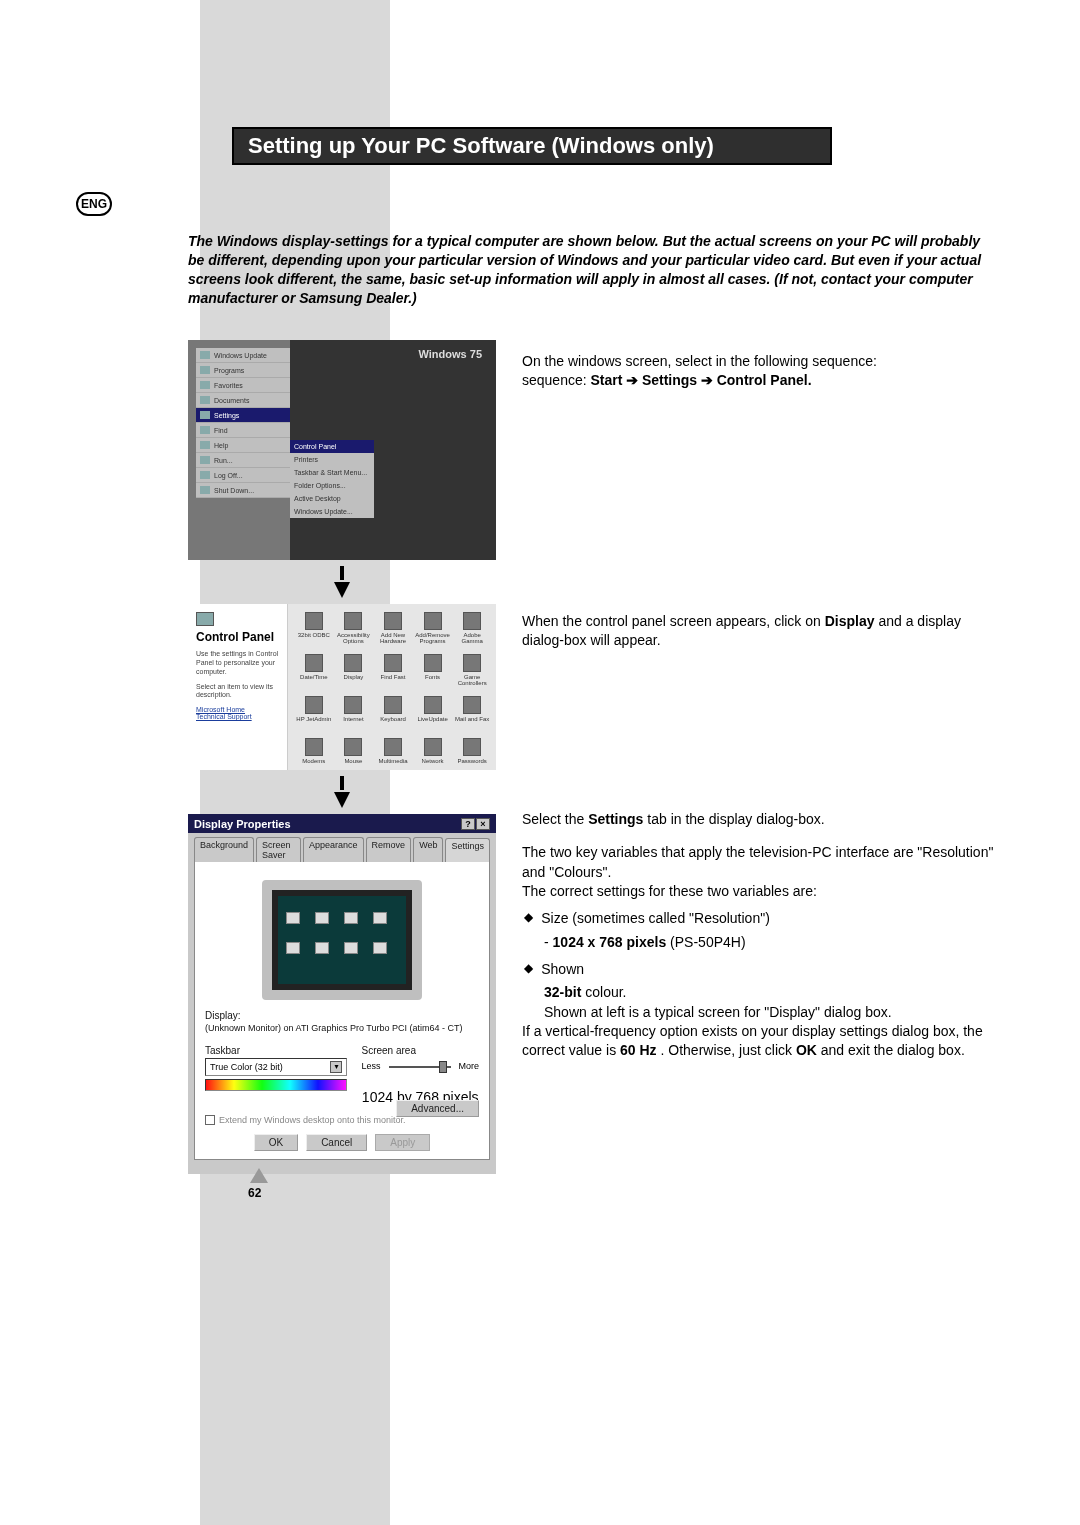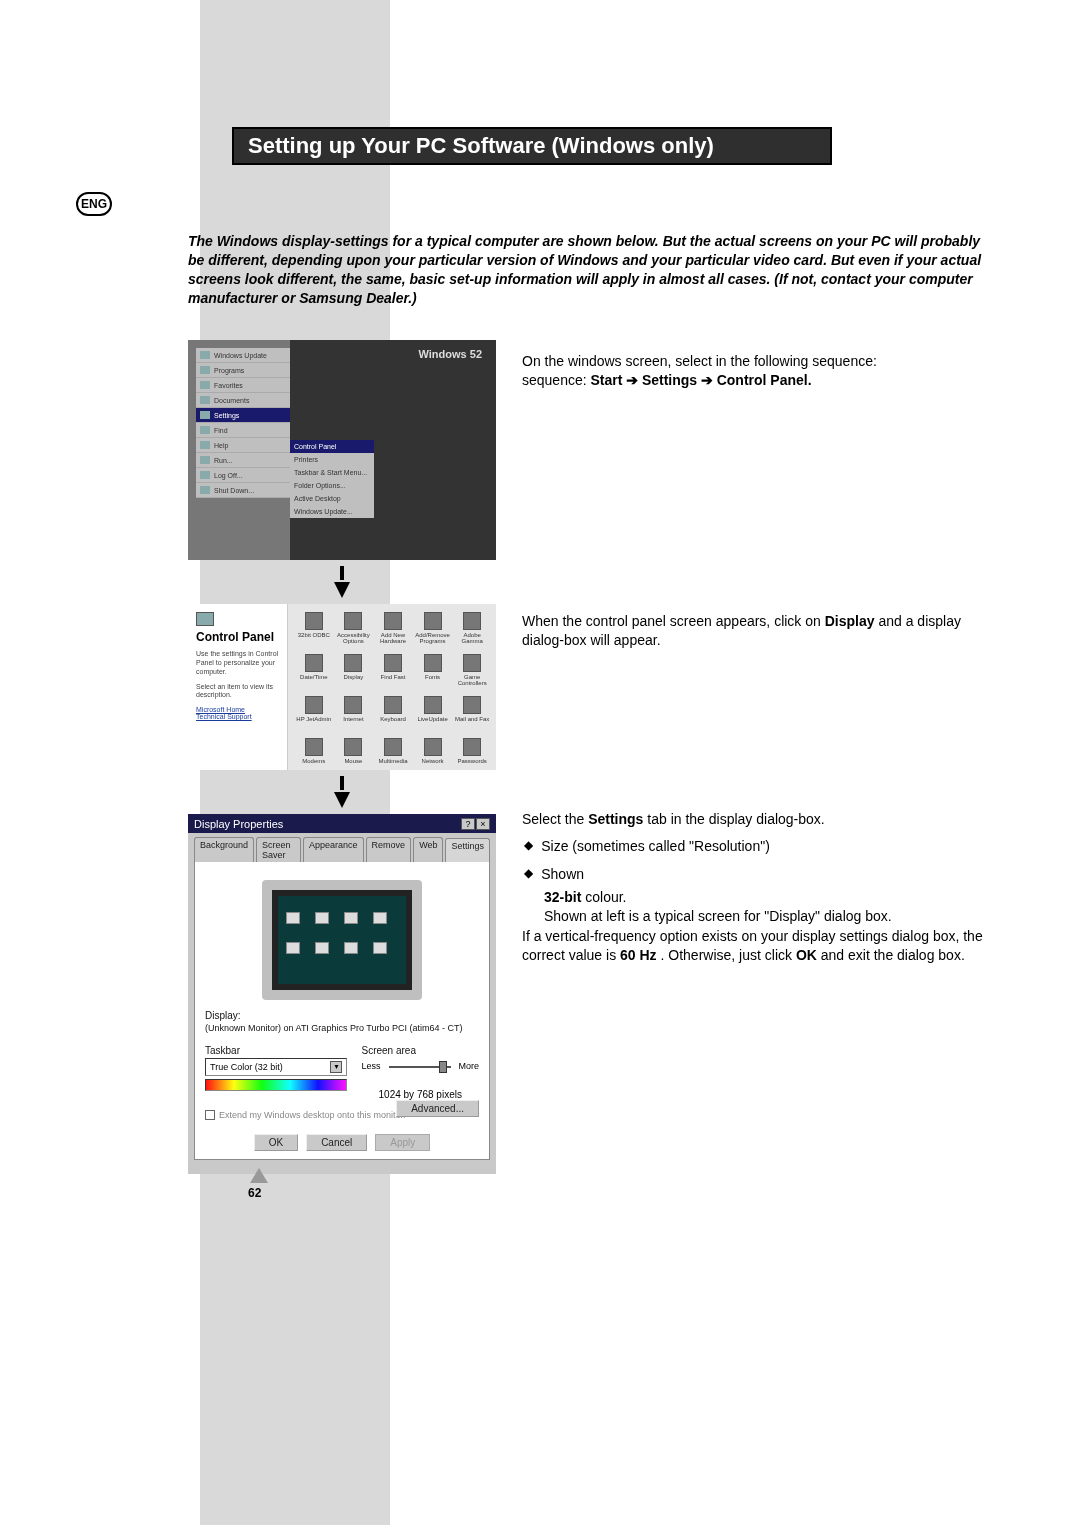--- a/index.html
+++ b/index.html
@@ -96,21 +96,21 @@
   .cp-side-link { font-size:7px; color:#1a3d9c; text-decoration:underline; display:block;}
   .cp-icons {
     position:absolute; left:108px; top:8px; right:6px; bottom:6px;
     display:grid; grid-template-columns:repeat(5,1fr); grid-auto-rows:38px;
     gap:4px; font-size:6px; color:#333; text-align:center;
   }
   .cp-icons div { display:flex; flex-direction:column; align-items:center; justify-content:flex-start;}
   .cp-ico-sq { width:18px; height:18px; background:#777; margin-bottom:2px; border:1px solid #555;}
   .fig3 { height: 360px; background:#c9c9c9; }
   .dp-title {
-    background:#1a1a4d; color:#fff; font-size:11px; font-weight:normal;
+    background:#1a1a4d; color:#fff; font-size:11px; font-weight:bold;
     padding:3px 6px; display:flex; justify-content:space-between; align-items:center;
   }
   .dp-title-btns span {
     display:inline-block; width:14px; height:12px; background:#c9c9c9; border:1px solid #555;
     font-size:9px; text-align:center; line-height:10px; color:#000; margin-left:1px;
   }
   .dp-tabs {
     display:flex; font-size:9px; background:#c9c9c9; padding:4px 6px 0 6px; gap:2px;
   }
   .dp-tab {
@@ -139,21 +139,21 @@
     display:flex; align-items:center; border:1px inset #888; background:#fff; font-size:9px;
     padding:2px 4px; justify-content:space-between; margin-top:2px;
   }
   .dp-select .dd { width:12px; height:12px; background:#c9c9c9; border:1px solid #555; text-align:center; font-size:8px;}
   .dp-screen { flex:1; }
   .dp-slider { position:relative; height:14px; margin:3px 0;}
   .dp-slider .track { position:absolute; left:28px; right:28px; top:7px; height:2px; background:#555;}
   .dp-slider .thumb { position:absolute; right:32px; top:2px; width:8px; height:12px; background:#888; border:1px solid #333;}
   .dp-slider .l { position:absolute; left:0; top:2px; font-size:9px;}
   .dp-slider .r { position:absolute; right:0; top:2px; font-size:9px;}
-  .dp-res { text-align:center; font-size:10px; margin-top:16px;}
+  .dp-res { text-align:center; font-size:14px; margin-top:16px;}
   .dp-check { font-size:9px; color:#888; display:flex; align-items:center; gap:4px; margin-top:10px;}
   .dp-check .box { width:10px; height:10px; border:1px solid #666; background:#fff;}
   .dp-adv { position:absolute; right:10px; bottom:42px;}
   .dp-btnrow {
     position:absolute; bottom:8px; left:0; right:0;
     display:flex; justify-content:center; gap:8px;
   }
   .dp-btn {
     font-size:10px; padding:2px 14px; background:#c9c9c9;
     border:1px outset #eee; color:#222;
@@ -194,21 +194,21 @@
 
   <div class="title-box">Setting up Your PC Software (Windows only)</div>
 
   <div class="lang-badge">ENG</div>
 
   <div class="intro">The Windows display-settings for a typical computer are shown below. But the actual screens on your PC will probably be different, depending upon your particular version of Windows and your particular video card. But even if your actual screens look different, the same, basic set-up information will apply in almost all cases. (If not, contact your computer manufacturer or Samsung Dealer.)</div>
 
   <div class="figure-col">
 
     <div class="fig fig1">
-      <div class="winlogo">Windows 52</div>
+      <div class="winlogo">Windows 75</div>
       <div class="start-menu">
         <div>
             <span class="mini-ico"></span>
             <span>Windows Update</span>
           </div>
         <div>
             <span class="mini-ico"></span>
             <span>Programs</span>
           </div>
         <div>
@@ -436,23 +436,32 @@
         <span> and a display dialog-box will appear.</span>
       </p>
     </div>
 
     <div class="t-block block3">
       <p>
         <span>Select the </span>
         <b>Settings</b>
         <span> tab in the display dialog-box.</span>
       </p>
+      <p style="margin-top:14px;">
+        <span>The two key variables that apply the television-PC interface are "Resolution" and "Colours".</span><br>
+        <span>The correct settings for these two variables are:</span>
+      </p>
       <div class="bul" style="margin-top:8px;">
         <span class="sym">◆</span>
         <span>Size (sometimes called "Resolution")</span>
+      </div>
+      <div class="sub">
+        <span>- </span>
+        <b>1024 x 768 pixels</b>
+        <span> (PS-50P4H)</span>
       </div>
       <div class="bul" style="margin-top:8px;">
         <span class="sym">◆</span>
         <span>Shown</span>
       </div>
       <div class="sub">
         <b>32-bit</b>
         <span> colour.</span><br>
         <span>Shown at left is a typical screen for "Display" dialog box.</span>
       </div>

